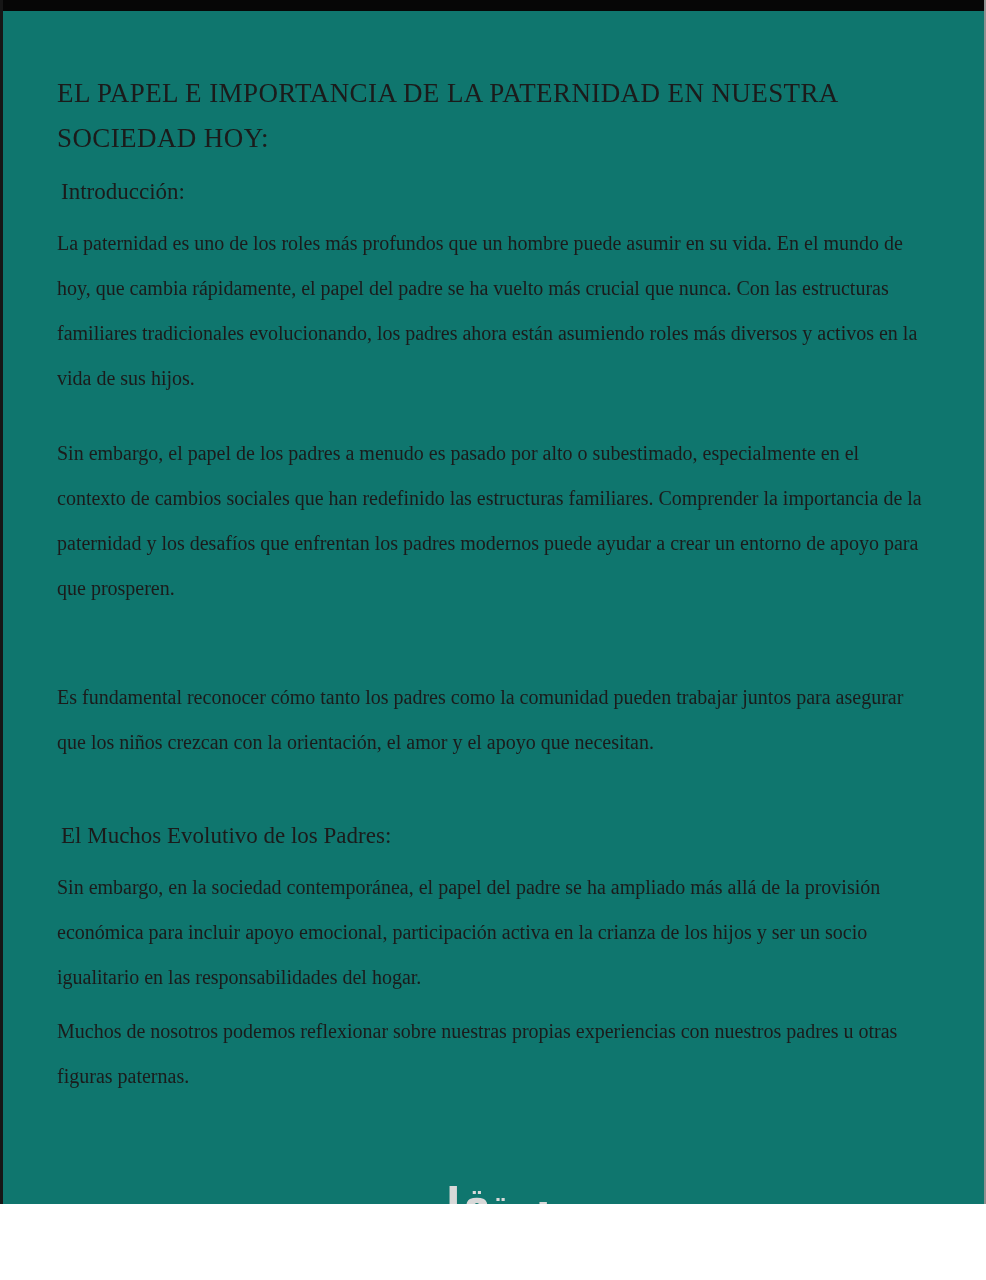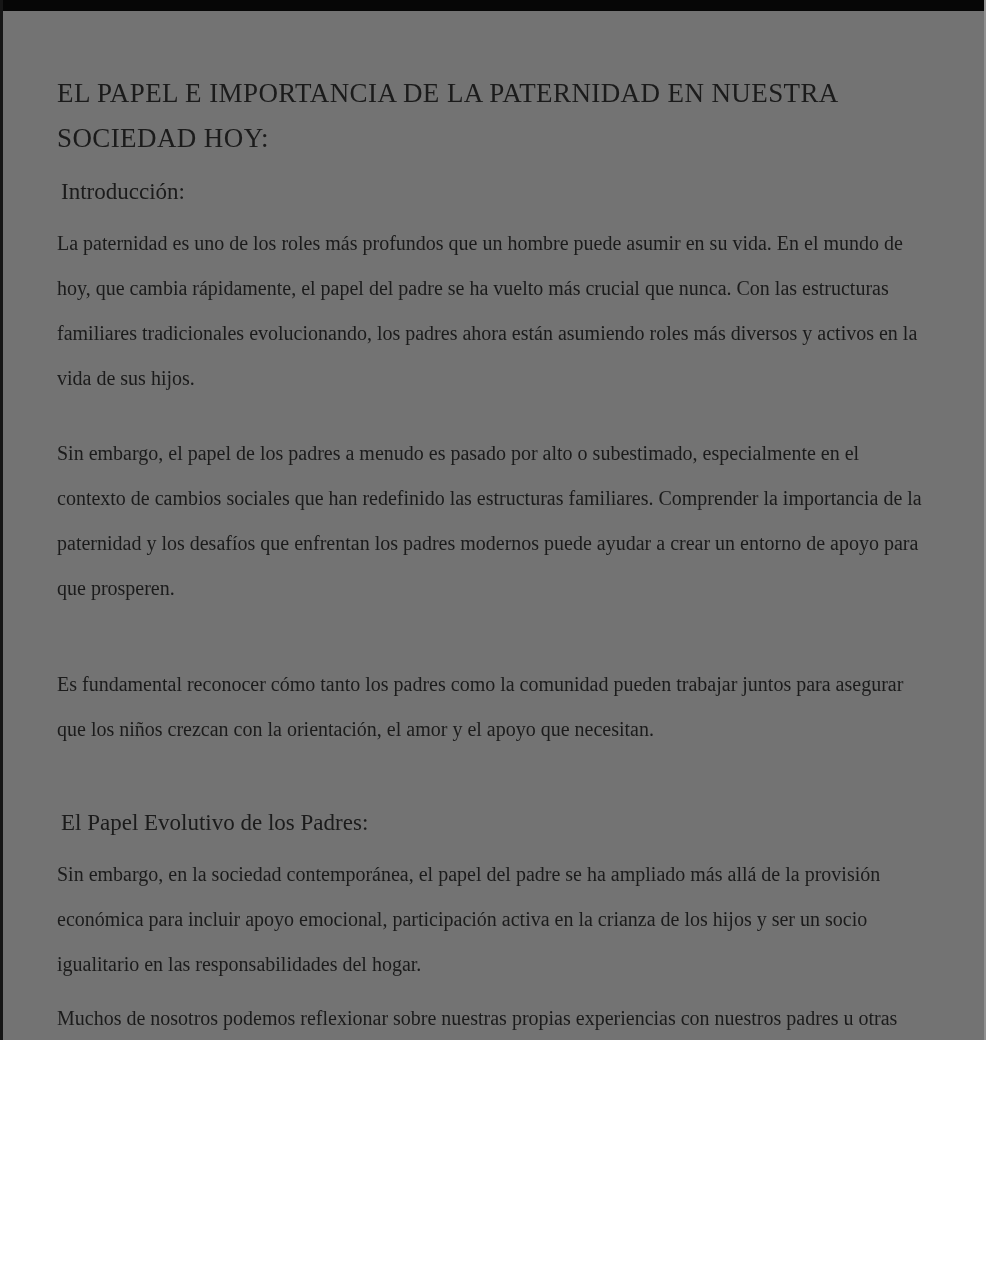--- a/index.html
+++ b/index.html
@@ -3,22 +3,22 @@
 <meta charset="utf-8">
 <style>
   html, body {
     margin: 0;
     padding: 0;
     background: #ffffff;
   }
   .page {
     position: relative;
     width: 986px;
-    height: 1040px;
-    background: #737373;
+    height: 1204px;
+    background: #0f766e;
     overflow: hidden;
     font-family: "Liberation Serif", serif;
     color: #1b1b1b;
   }
   .top-bar {
     position: absolute;
     top: 0; left: 0;
     width: 100%; height: 11px;
     background: #060606;
   }
@@ -58,21 +58,21 @@
   .h-evol  { margin-top: 56px; }
   .para {
     font-size: 20px;
     line-height: 45px;
     margin: 0;
     max-width: 868px;
   }
   .p-first  { margin-top: 14px; }
   .p-gap1   { margin-top: 33px; }
   .p-gap2   { margin-top: 30px; }
-  .p-gap3   { margin-top: 51px; }
+  .p-gap3   { margin-top: 64px; }
   .p-after-h { margin-top: 12px; }
   .p-tight  { margin-top: 14px; }
   .p-small  { margin-top: 9px; }
   .watermark {
     position: absolute;
     left: 8px;
     top: 1182px;
     width: 100%;
     text-align: center;
     pointer-events: none;
@@ -105,21 +105,21 @@
 
     <h2 class="section-heading h-intro">Introducción:</h2>
 
     <p class="para p-first">La paternidad es uno de los roles más profundos que un hombre puede asumir en su vida. En el mundo de hoy, que cambia rápidamente, el papel del padre se ha vuelto más crucial que nunca. Con las estructuras familiares tradicionales evolucionando, los padres ahora están asumiendo roles más diversos y activos en la vida de sus hijos.</p>
 
 
     <p class="para p-gap2">Sin embargo, el papel de los padres a menudo es pasado por alto o subestimado, especialmente en el contexto de cambios sociales que han redefinido las estructuras familiares. Comprender la importancia de la paternidad y los desafíos que enfrentan los padres modernos puede ayudar a crear un entorno de apoyo para que prosperen.</p>
 
     <p class="para p-gap3">Es fundamental reconocer cómo tanto los padres como la comunidad pueden trabajar juntos para asegurar que los niños crezcan con la orientación, el amor y el apoyo que necesitan.</p>
 
-    <h2 class="section-heading h-evol">El Papel Evolutivo de los Padres:</h2>
+    <h2 class="section-heading h-evol">El Muchos Evolutivo de los Padres:</h2>
 
 
     <p class="para p-tight">Sin embargo, en la sociedad contemporánea, el papel del padre se ha ampliado más allá de la provisión económica para incluir apoyo emocional, participación activa en la crianza de los hijos y ser un socio igualitario en las responsabilidades del hogar.</p>
 
 
     <p class="para p-small">Muchos de nosotros podemos reflexionar sobre nuestras propias experiencias con nuestros padres u otras figuras paternas.</p>
   </div>
 
   <div class="watermark">
     <div class="wm-arabic">مستقل</div>

